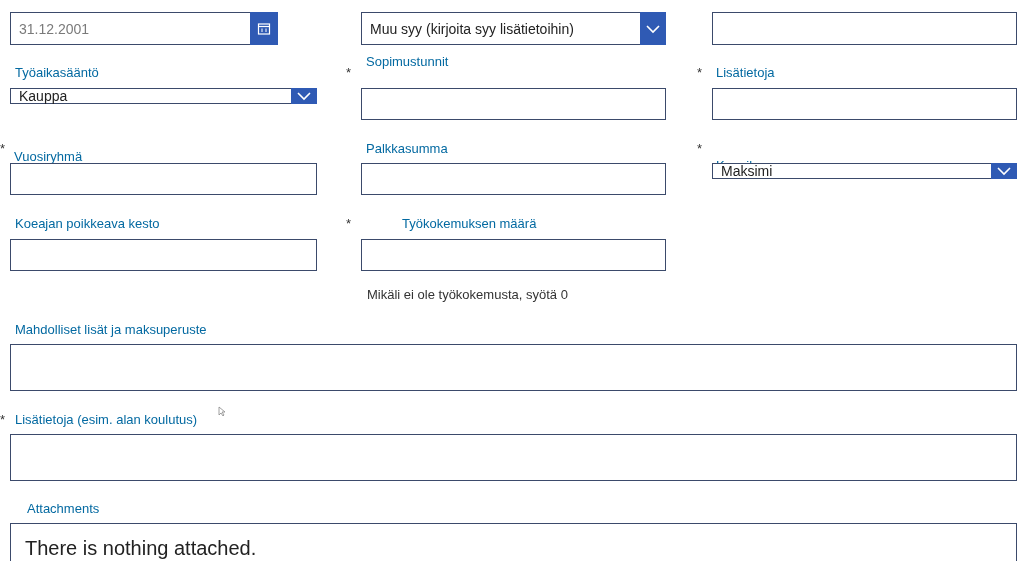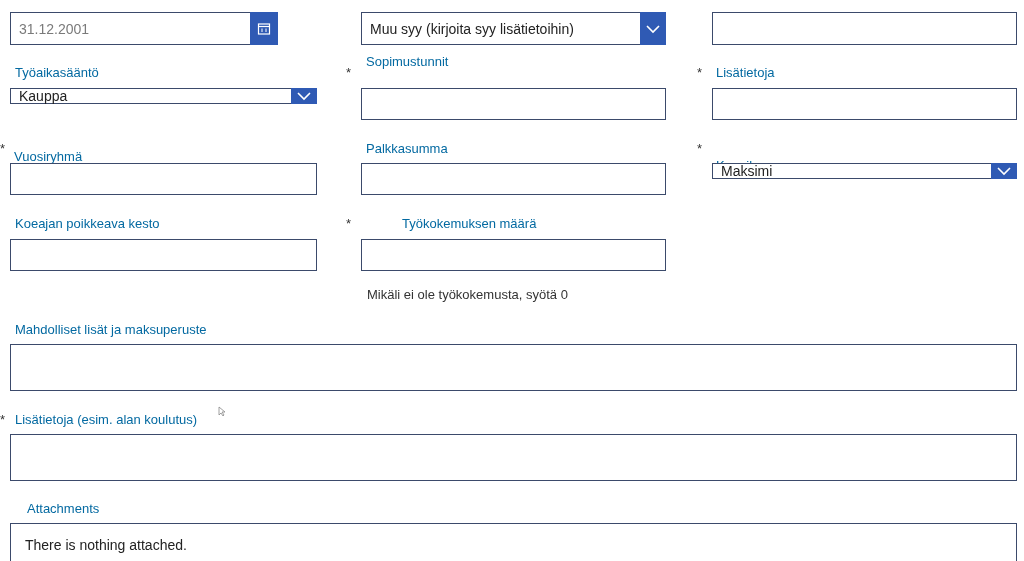--- a/index.html
+++ b/index.html
@@ -97,14 +97,14 @@
 
 <span class="abs req" style="left:0px;top:412px;">*</span>
 <span class="abs label" style="left:15px;top:412px;text-align:center;">Lisätietoja (esim. alan koulutus)</span>
 <svg class="abs" style="left:218px;top:406px;" width="8" height="11" viewBox="0 0 8 11">
   <polygon points="1,1 1,9 3,7 5,10 6,9 4,6 7,6" fill="#fff" stroke="#888" stroke-width="0.8"></polygon>
 </svg>
 <div class="box" style="left:10px;top:434px;width:1007px;height:47px;"></div>
 
 <span class="abs label" style="left:27px;top:501px;">Attachments</span>
 <div class="box" style="left:10px;top:523px;width:1007px;height:50px;">
-  <span class="abs" style="left:14px;top:13px;font-size:14px;color:#222;">There is nothing attached.</span>
+  <span class="abs" style="left:14px;top:13px;font-size:20px;color:#222;">There is nothing attached.</span>
 </div>
 
 </body></html>

